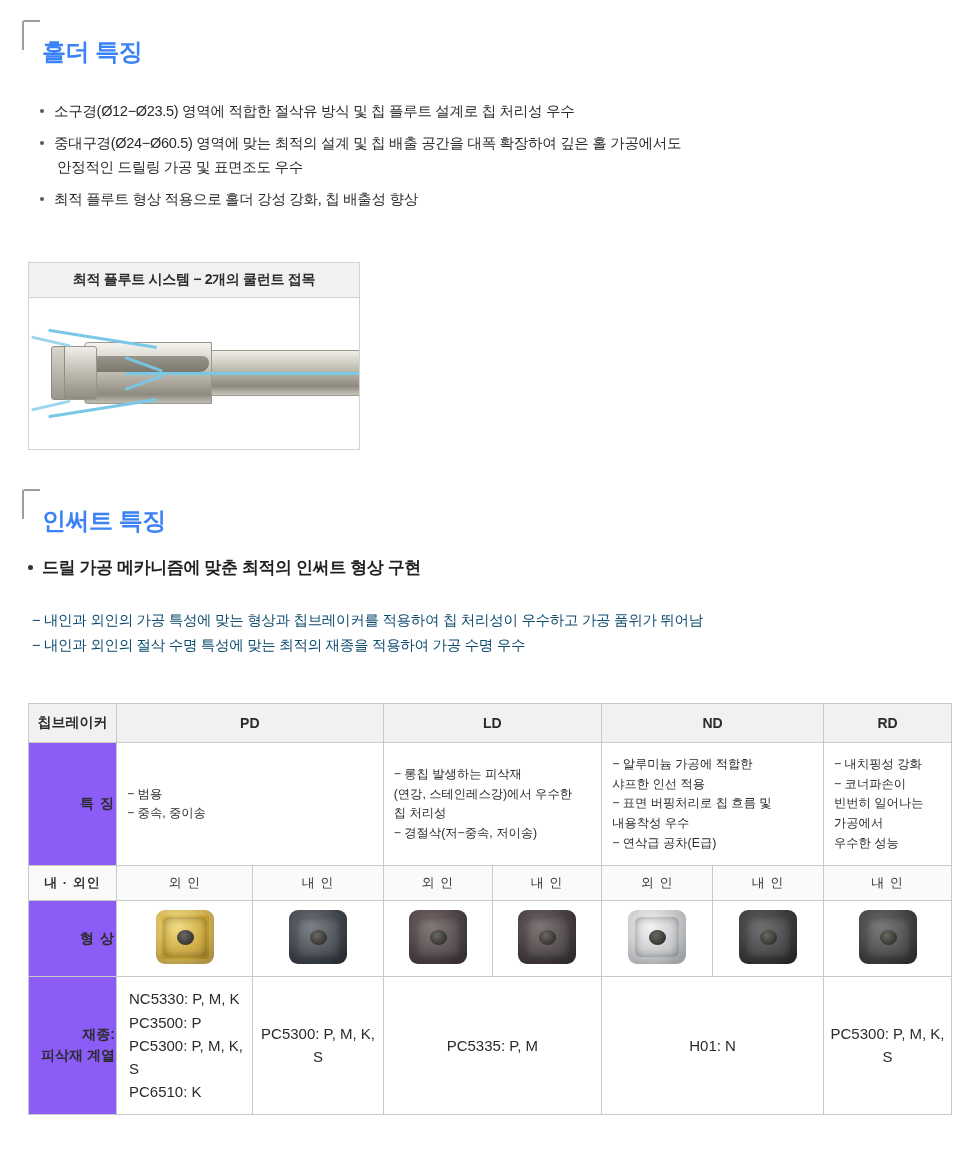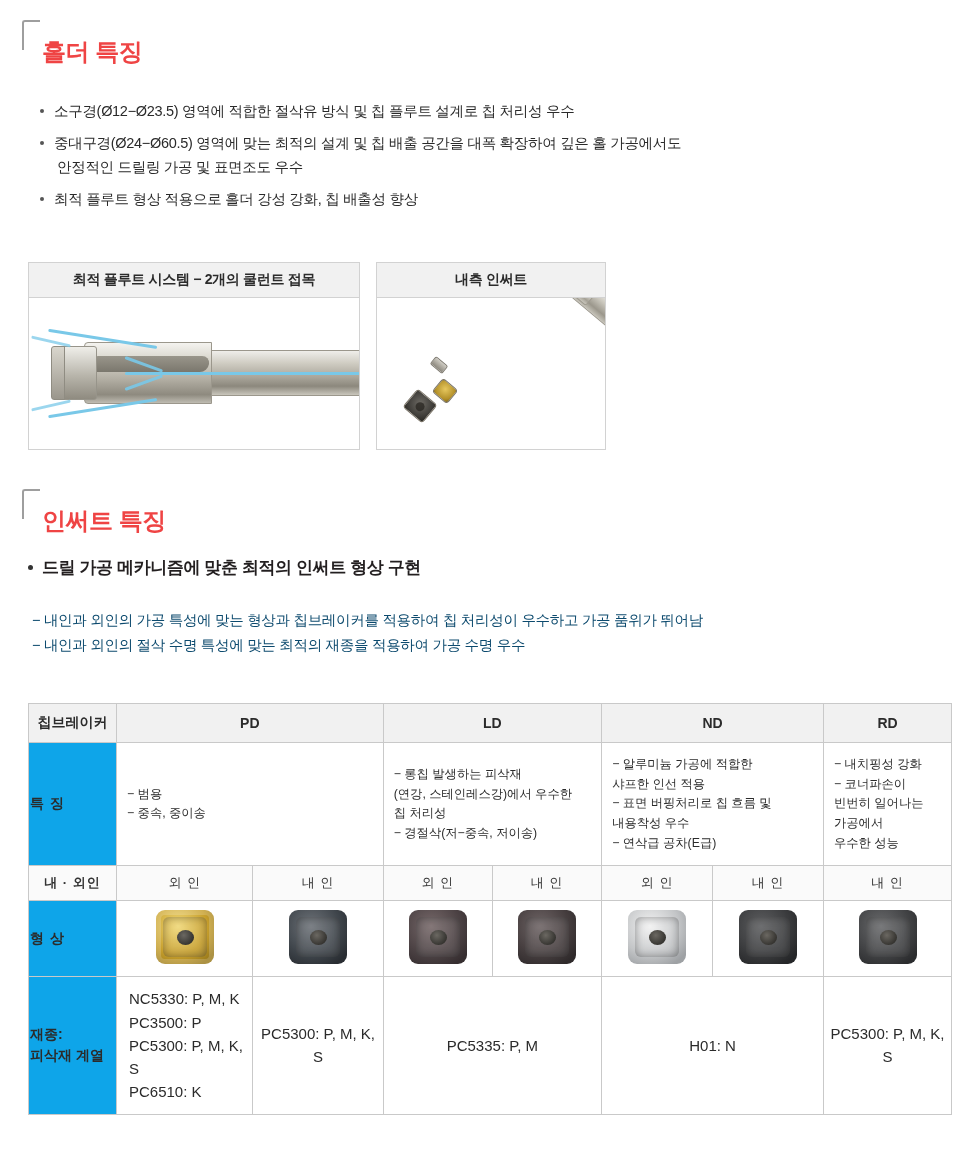--- a/index.html
+++ b/index.html
@@ -13,21 +13,21 @@
   }
   .page { position: relative; width: 980px; height: 1150px; }
 
   
   .section-head {
     position: relative;
     padding-left: 30px;
     font-size: 24px;
     font-weight: bold;
     letter-spacing: -0.5px;
-    color: #ef4444;
+    color: #3b82f6;
   }
   .bracket {
     position: absolute;
     left: 10px; top: -16px;
     width: 18px; height: 30px;
     border-left: 2px solid #9e9e9e;
     border-top: 2px solid #9e9e9e;
     border-top-left-radius: 3px;
   }
 
@@ -206,24 +206,24 @@
   }
   table.spec thead th {
     background: #f1f1f1;
     font-size: 14px;
     font-weight: bold;
     padding: 10px 4px;
     text-align: center;
     margin-top: 32px;
   }
   .rowlabel {
-    background: #0ea5e9;
+    background: #8b5cf6;
     font-weight: bold;
     font-size: 14px;
-    text-align: left;
+    text-align: right;
     width: 88px;
     letter-spacing: 1px;
   }
   .subhead td {
     background: #fafafa;
     text-align: center;
     font-size: 13px;
     padding: 8px 2px;
     letter-spacing: 1px;
     color: #333;
@@ -307,34 +307,20 @@
           <div class="coolant-line cl-join2"></div>
           <div class="coolant-line cl-a"></div>
           <div class="coolant-line cl-b"></div>
           <div class="coolant-line cl-spray1"></div>
           <div class="coolant-line cl-spray2"></div>
         </div>
       </div>
     </div>
 
 
-    <div class="card narrow">
-      <div class="card-title">내측 인써트</div>
-      <div class="card-body">
-        <div class="slim-wrap">
-          <div class="slim-shank" style="right:-10px;top:6px;"></div>
-          <div class="slim-body" style="left:28px;top:-6px;width:186px;"></div>
-          <div class="clamp" style="left:54px;top:62px;"></div>
-          <div class="insert-chip insert-dark" style="left:30px;top:96px;">
-            <span class="insert-hole"></span>
-          </div>
-          <div class="insert-chip insert-gold" style="left:58px;top:84px;width:20px;height:18px;"></div>
-        </div>
-      </div>
-    </div>
 
   </div>
 
   <div class="section-head" style="position:absolute;left:12px;top:505px;">
     <span class="bracket"></span>
     <span>인써트 특징</span>
   </div>
 
   <div class="ins-sub">
     <span>드릴 가공 메카니즘에 맞춘 최적의 인써트 형상 구현</span>

